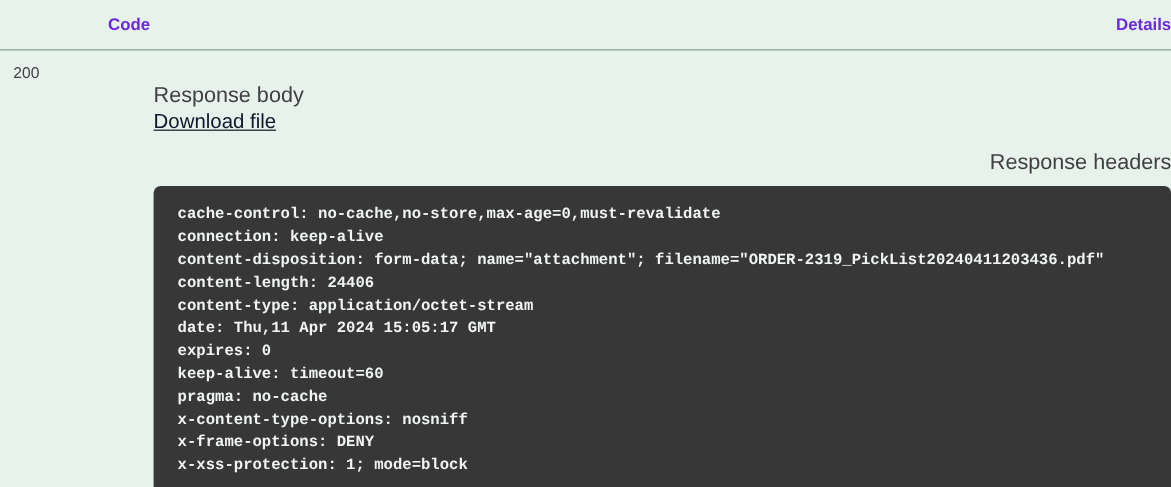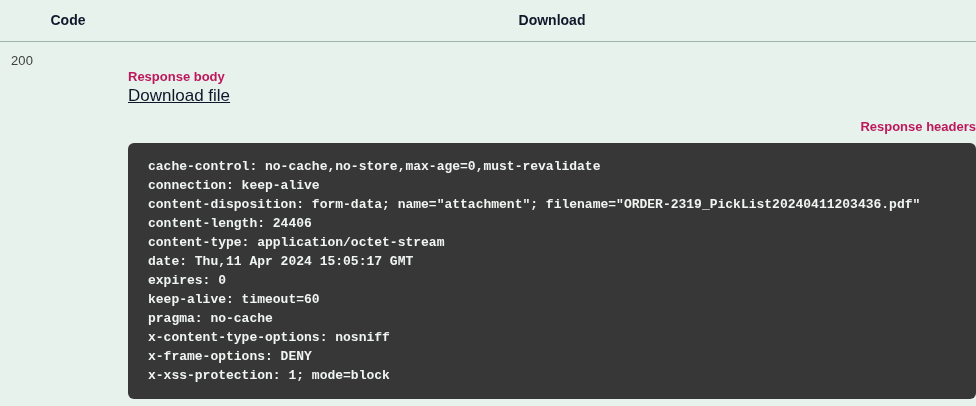--- a/index.html
+++ b/index.html
@@ -18,24 +18,24 @@
 
   .responses-table {
     width: 100%;
     border-collapse: collapse;
     table-layout: fixed;
   }
 
   .col-code { width: 114px; }
 
   thead th {
-    text-align: center;
+    text-align: right;
     font-size: 14px;
     font-weight: bold;
-    color: #0f172a;
+    color: #6d28d9;
     padding: 12px 0 13px 0;
     border-bottom: 1px solid #9fb6ad;
     vertical-align: bottom;
   }
   thead th.th-code { padding-left: 11px; }
   thead th.th-details { padding-left: 3px; }
 
   tbody td {
     vertical-align: top;
     border: none;
@@ -48,23 +48,23 @@
     font-weight: normal;
     color: #404040;
     letter-spacing: 0.1px;
   }
 
   td.cell-details {
     padding: 0;
   }
 
   .section-label {
-    font-size: 13px;
-    font-weight: bold;
-    color: #be185d;
+    font-size: 18px;
+    font-weight: normal;
+    color: #404040;
     padding-left: 3px;
   }
 
   .label-response-body {
     margin-top: 27px;
   }
 
   .download-link-wrap {
     padding-left: 3px;
     margin-top: 1px;
@@ -105,21 +105,21 @@
     white-space: pre;
   }
 </style>
 </head>
 <body>
 
 <table class="responses-table">
   <thead>
     <tr>
       <th class="th-code col-code">Code</th>
-      <th class="th-details">Download</th>
+      <th class="th-details">Details</th>
     </tr>
   </thead>
   <tbody>
     <tr>
       <td class="cell-code col-code">200</td>
       <td class="cell-details">
 
         <div class="section-label label-response-body">Response body</div>
 
         <div class="download-link-wrap">

